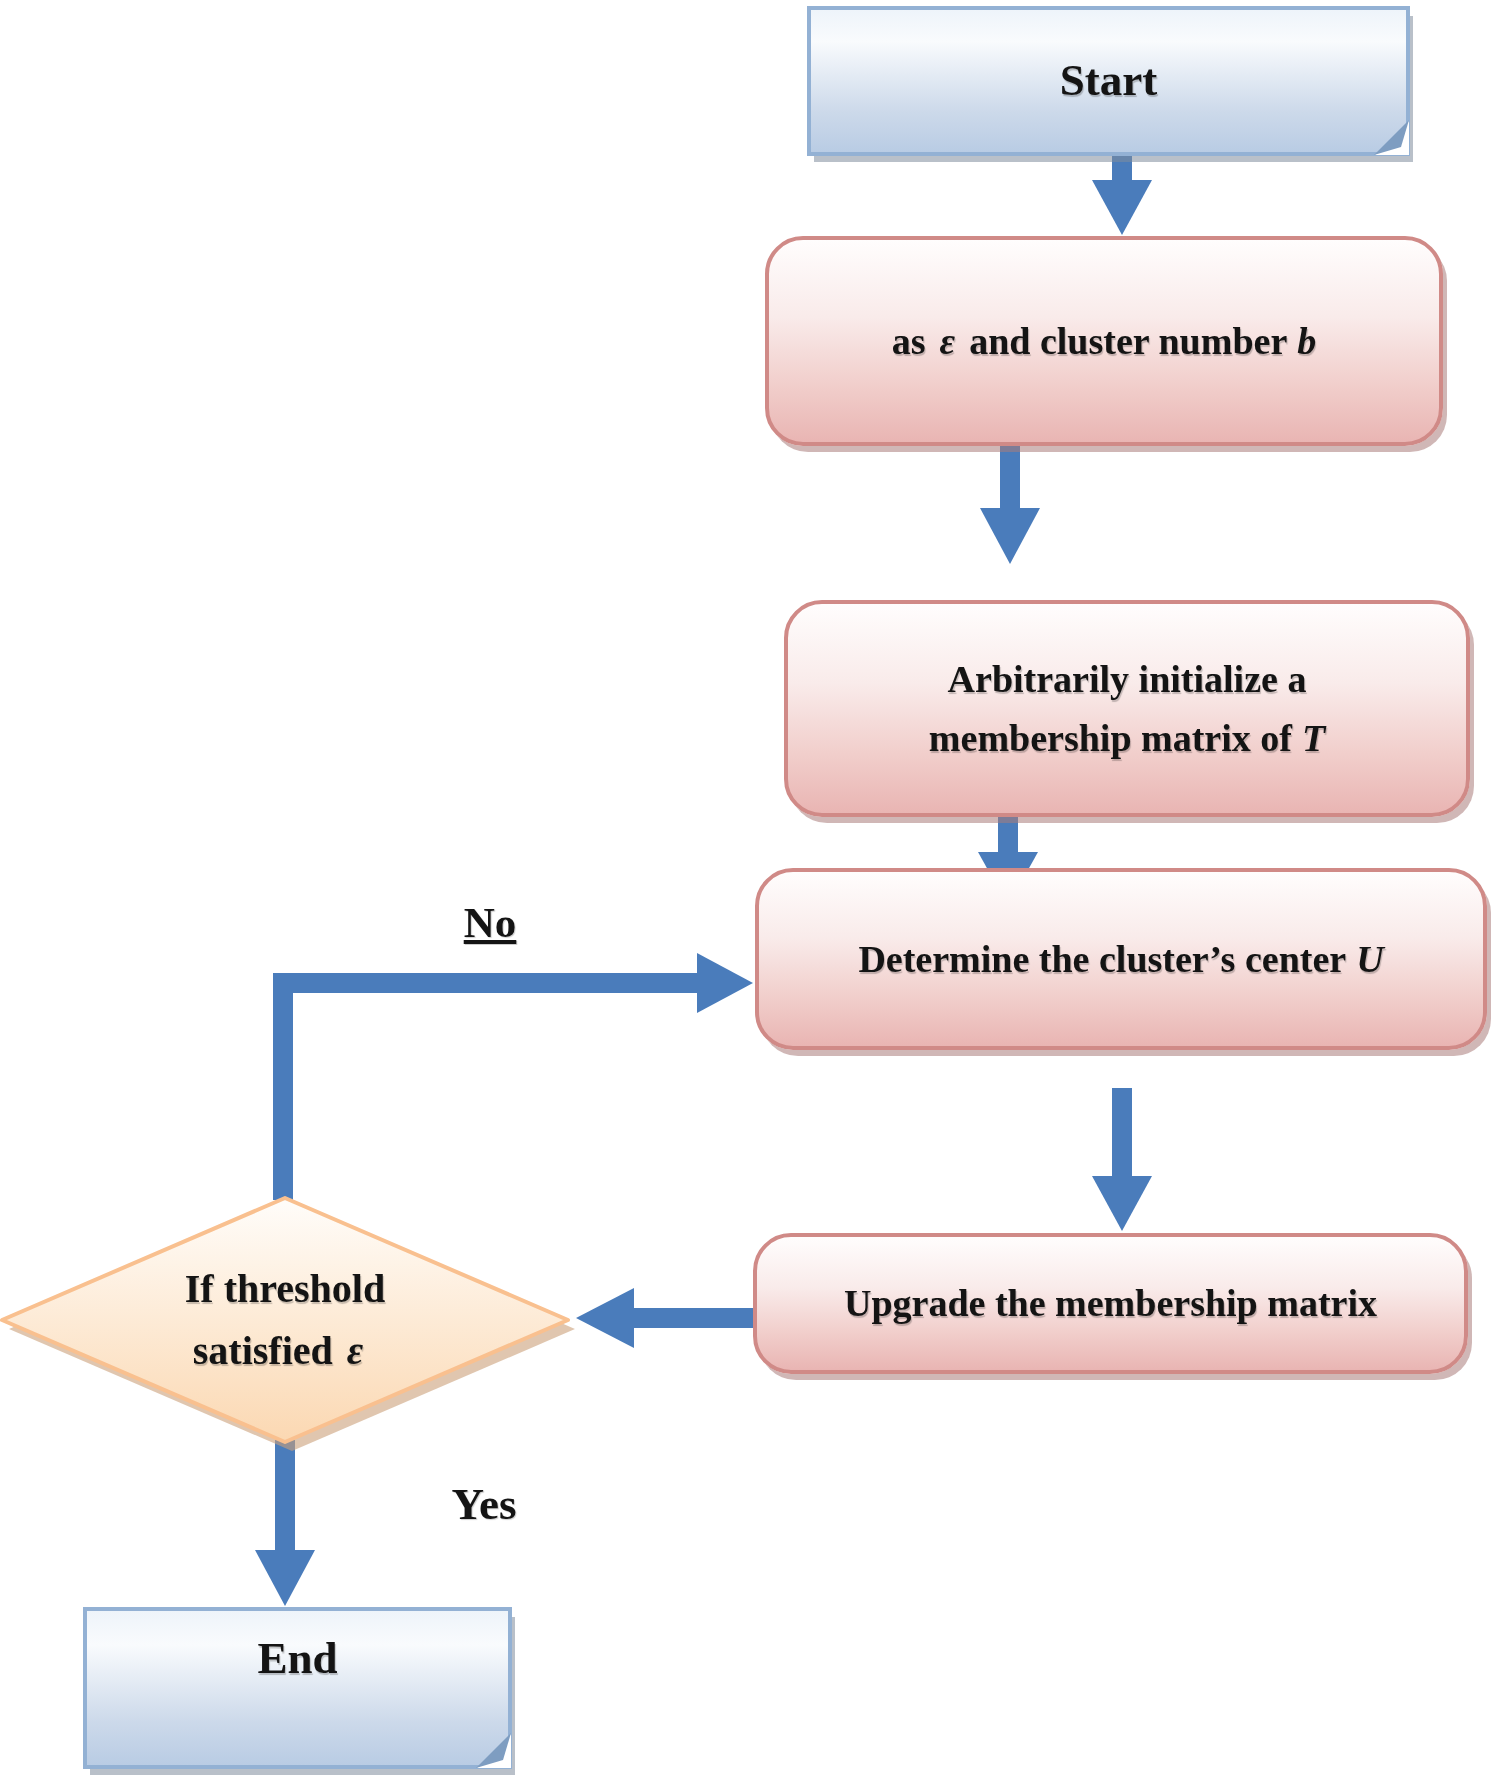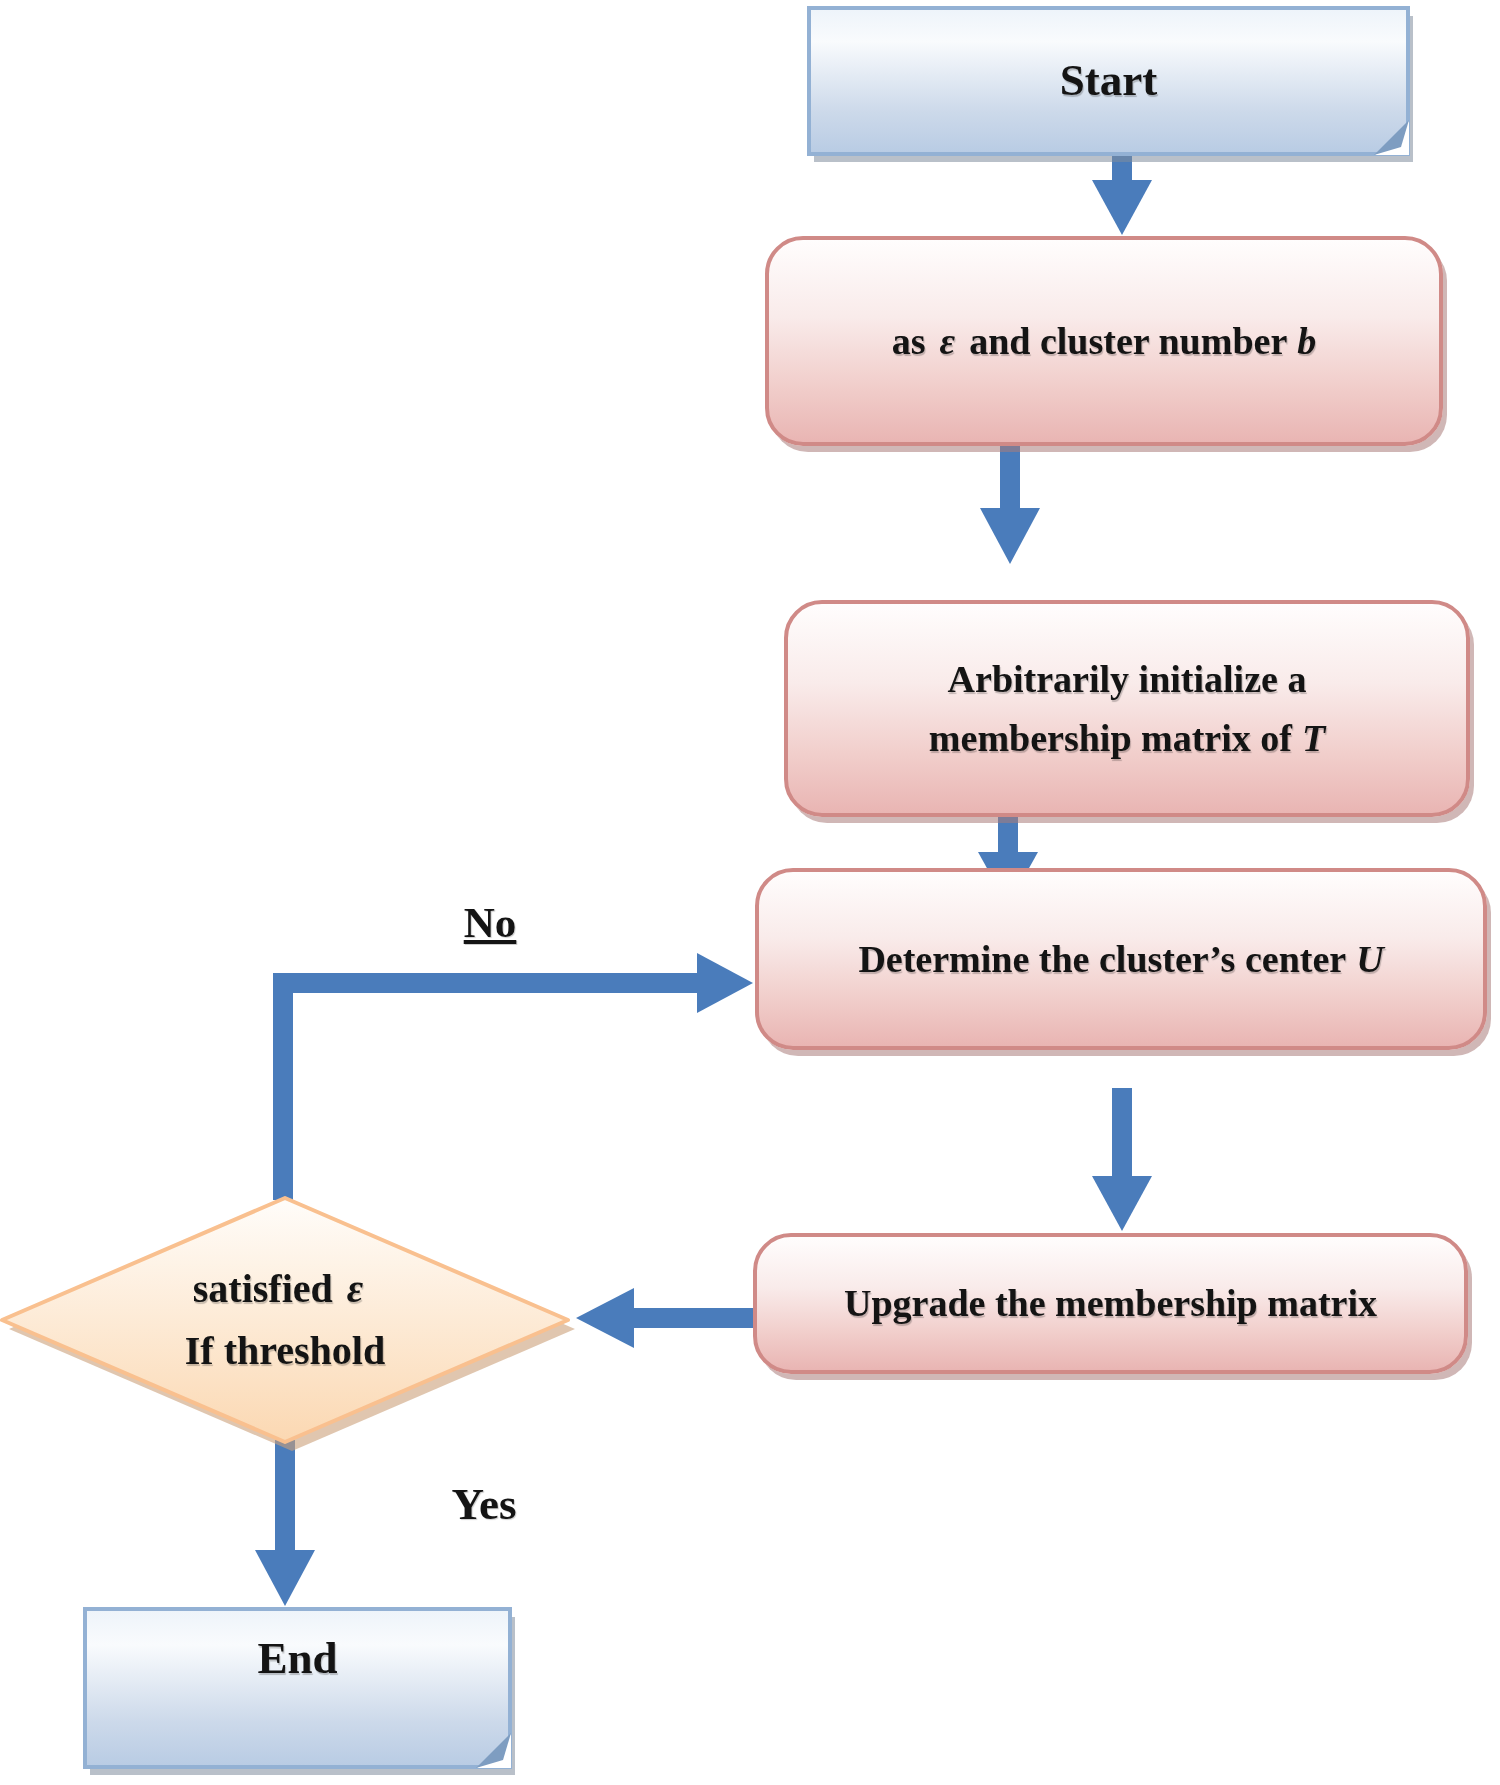--- a/index.html
+++ b/index.html
@@ -124,24 +124,24 @@
     <span class="line">
       <span>Determine the cluster’s center</span><i class="mvar">U</i>
     </span>
   </div>
 
   <div class="node process" style="left:753px;top:1233px;width:715px;height:141px;">
     <span>Upgrade the membership matrix</span>
   </div>
 
   <div class="decision-text" style="left:85px;top:1250px;width:400px;height:140px;">
+    <span class="line">If threshold</span>
     <span class="line">
       <span>satisfied</span><i class="msym">ε</i>
     </span>
-    <span class="line">If threshold</span>
   </div>
 
   <div class="edge-label" style="left:420px;top:898px;width:140px;text-decoration:underline;">No</div>
   <div class="edge-label" style="left:404px;top:1478px;width:160px;font-size:45px;">Yes</div>
 
   <div class="node card" style="left:83px;top:1607px;width:429px;height:162px;padding-bottom:58px;">
     <span>End</span>
     <svg class="fold" viewBox="0 0 36 36">
       <polygon points="1,35 35,1 35,35" fill="#ffffff"></polygon>
       <polygon points="0,35 35,0 27,27" fill="var(--fold,#7e9dc1)"></polygon>

